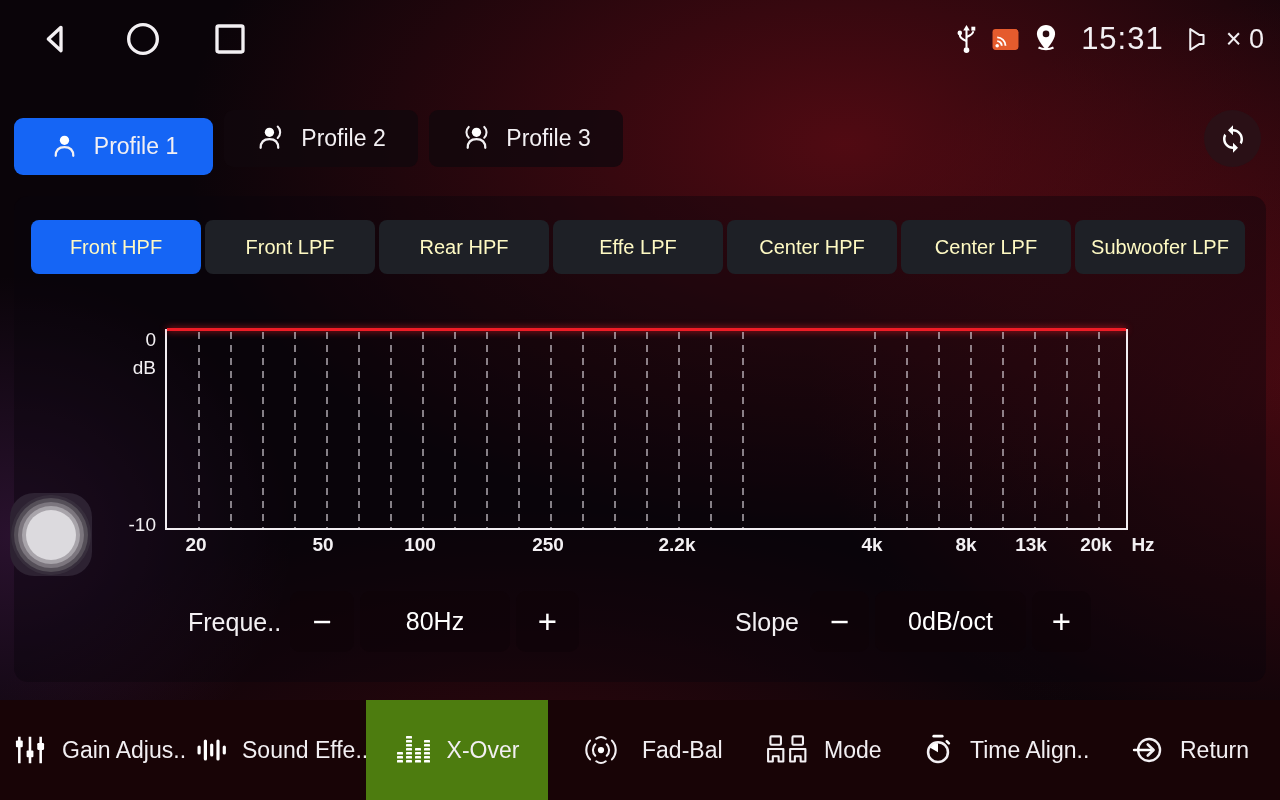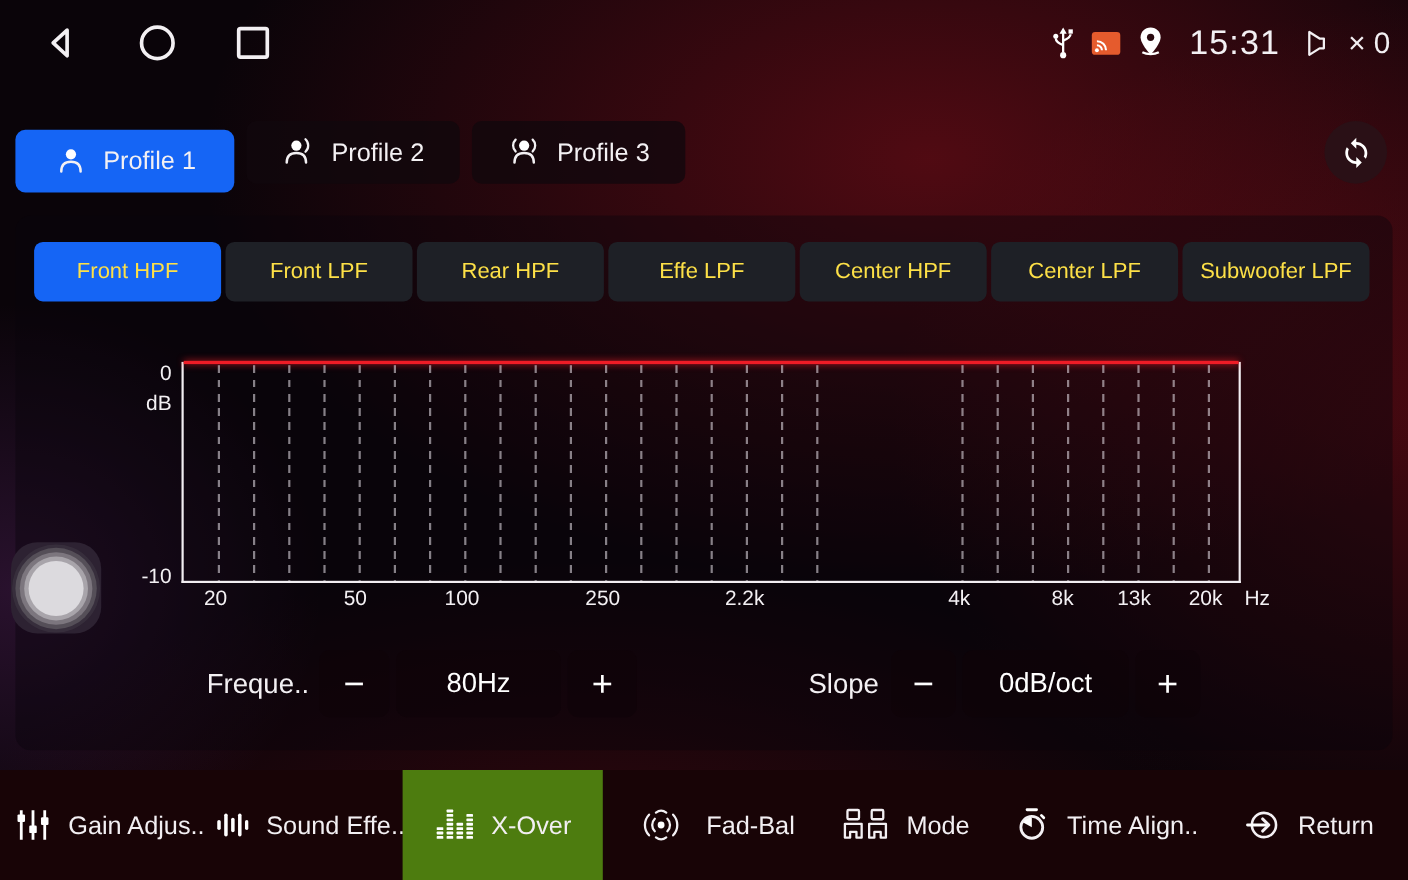--- a/index.html
+++ b/index.html
@@ -29,32 +29,32 @@
     border-radius:9px; background:rgba(17,8,13,.78); font-size:23px; }
   .profile-btn.active { background:#1565f5; }
   .p1{width:199px;margin-top:8px;} .p2{width:194px;} .p3{width:194px;}
   .refresh-btn { position:absolute; right:19px; top:110px; width:57px; height:57px; border-radius:50%;
     background:#2a1016; display:flex; align-items:center; justify-content:center; }
   
   .panel { position:absolute; left:14px; top:196px; width:1252px; height:486px;
     border-radius:14px; background:rgba(9,4,11,.42); }
   .tabs { position:absolute; left:31px; top:220px; display:flex; gap:4px; }
   .tab { width:170px; height:54px; border-radius:8px; background:#1e2026;
-    display:flex; align-items:center; justify-content:center; font-size:20px; color:#fde047; }
+    display:flex; align-items:center; justify-content:center; font-size:20px; color:#fef9c3; }
   .tab.active { background:#1565f5; }
   
   .plot { position:absolute; left:165px; top:329px; width:963px; height:201px;
     border-left:2px solid #f2eef2; border-right:2px solid #f2eef2; border-bottom:2px solid #f2eef2; }
   .curve { position:absolute; left:0; right:0; top:-1px; height:3px; background:#ee1c26;
     box-shadow:0 0 7px rgba(255,30,40,.85); }
   .gridline { position:absolute; top:3px; bottom:0; width:2px;
     background:repeating-linear-gradient(180deg, rgba(236,230,238,.55) 0 7px, transparent 7px 13px); }
   .ytick { position:absolute; font-size:19px; text-align:right; width:40px; }
   .y0 { left:116px; top:329px; } .ydb { left:116px; top:357px; } .ym10 { left:116px; top:514px; }
-  .xlabels { position:absolute; left:0; top:534px; width:1200px; height:24px; }
+  .xlabels { position:absolute; left:0; top:534px; width:1200px; height:24px;font-weight:bold; }
   .xtick { position:absolute; transform:translateX(-50%); font-size:19px; }
   .xunit { position:absolute; transform:translateX(-50%); font-size:19px; }
   
   .knob { position:absolute; left:10px; top:493px; width:82px; height:83px; border-radius:24px;
     background:#2d2232; display:flex; align-items:center; justify-content:center; }
   .knob-ball { width:50px; height:50px; border-radius:50%; background:#dcdade;
     box-shadow:0 0 0 4px #a8a4aa, 0 0 0 8px #7c767e, 0 0 0 12px #554f58, 0 0 0 15px rgba(62,54,66,.65); }
   
   .ctrl-label { position:absolute; top:592px; height:60px; line-height:60px; font-size:25px; }
   .ctl { position:absolute; top:591px; height:61px; border-radius:10px; background:rgba(14,3,8,.62);

